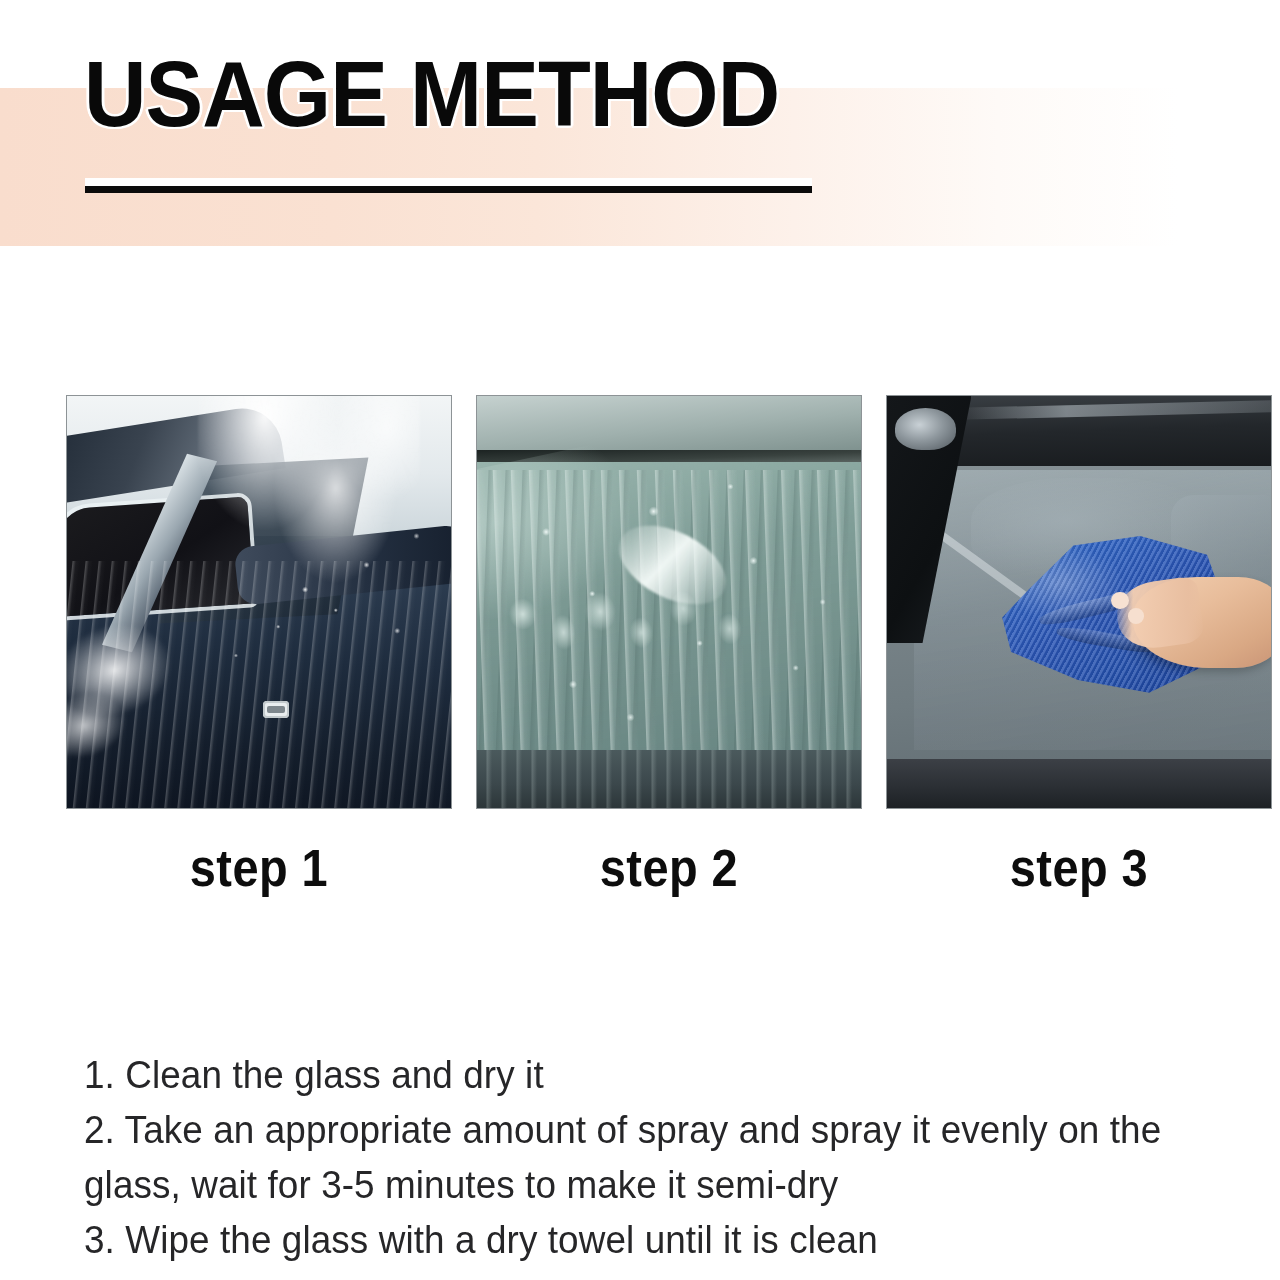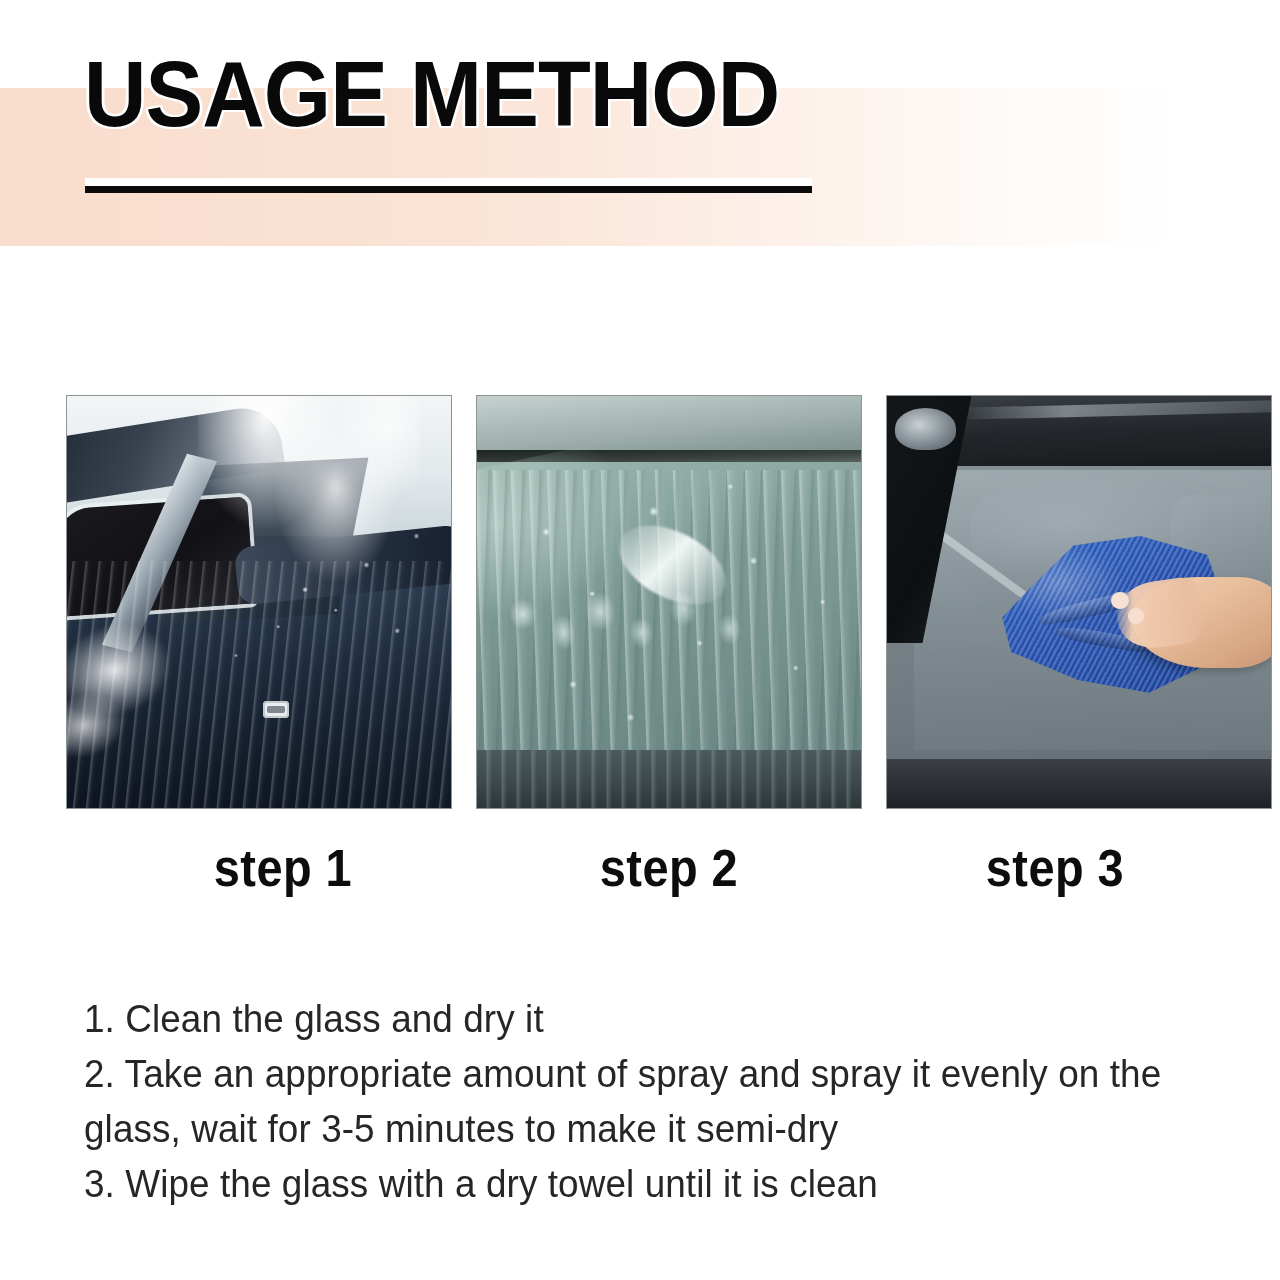--- a/index.html
+++ b/index.html
@@ -367,39 +367,39 @@
   }
 
   
   #step-labels {
     position: absolute;
     left: 66px;
     top: 832px;
     width: 1206px;
     height: 74px;
     display: flex;
-    justify-content: center;
+    justify-content: space-between;
   }
   .step-label {
     width: 386px;
     text-align: center;
     font-family: "Liberation Sans Narrow", "Liberation Sans", sans-serif;
     font-weight: bold;
     font-size: 51px;
     line-height: 74px;
     letter-spacing: 0.5px;
     color: #0d0d0d;
     transform: scaleX(0.92);
   }
 
   
   #instructions {
     position: absolute;
     left: 84px;
-    top: 992px;
+    top: 1048px;
     width: 1186px;
     font-family: "Liberation Sans Narrow", "Liberation Sans", sans-serif;
     font-size: 38px;
     line-height: 55px;
     color: #262628;
     letter-spacing: 0.1px;
   }
   #instructions p {
     margin: 0;
     transform: scaleX(0.97);

